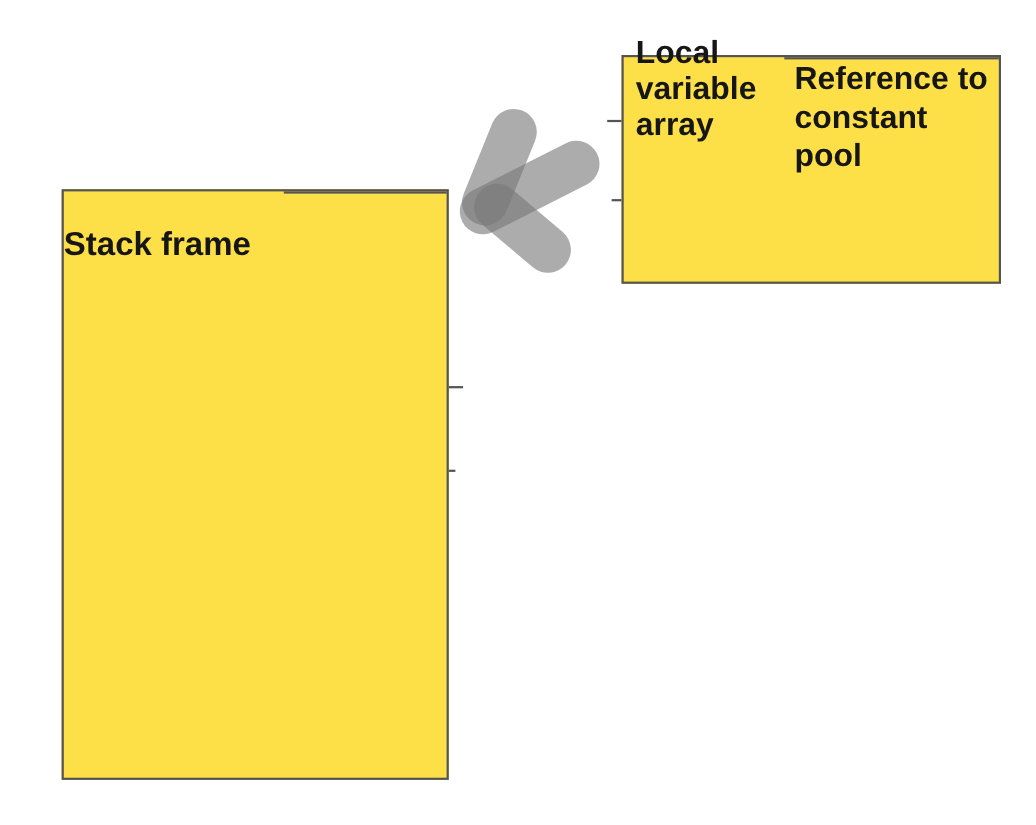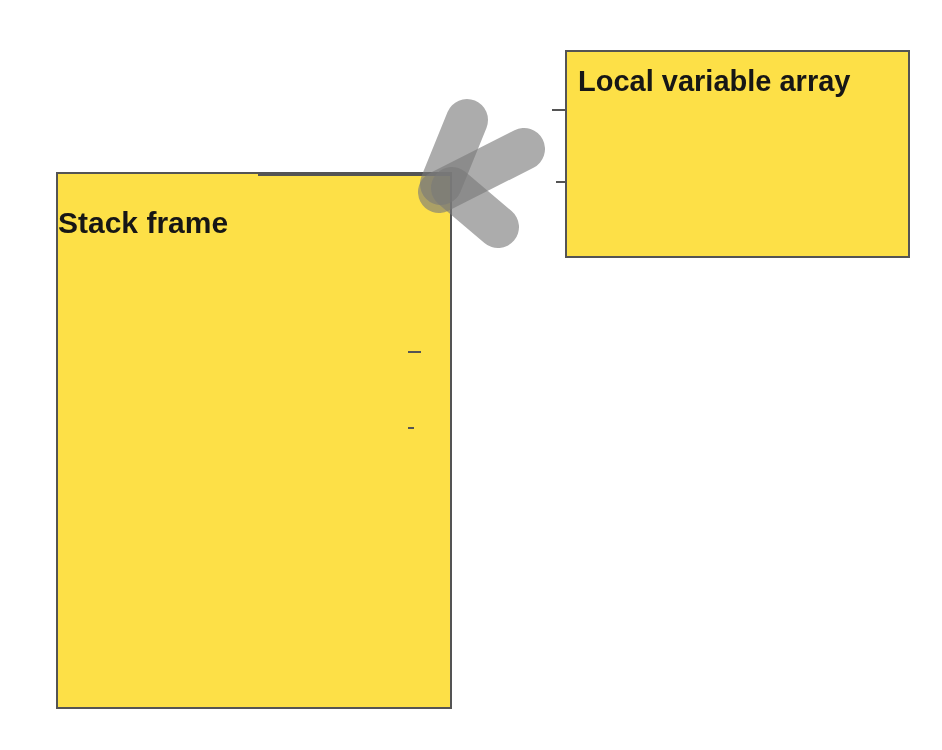--- a/index.html
+++ b/index.html
@@ -21,21 +21,21 @@
     box-sizing: border-box;
     border: 2px solid #545454;
     background: #fde047;
     display: flex;
     flex-direction: row;
   }
   
   .stack-frame-table {
     left: 56px;
     top: 172px;
-    width: 396px;
+    width: 352px;
     height: 537px;
   }
   .sf-header {
     height: 86px;
     display: flex;
     align-items: center;
     justify-content: center;
     padding-top: 12px;
     padding-right: 30px;
     box-sizing: border-box;
@@ -110,20 +110,21 @@
     <div class="sf-header">Stack frame</div>
     <div class="sf-row sf-r1"></div>
     <div class="sf-row sf-r2"></div>
     <div class="sf-row sf-r3"></div>
     <div class="sf-row sf-r4"></div>
     <div class="sf-row sf-r5"></div>
   </div>
 
   <div class="tbl frame-contents-table">
     <div class="fc-row fc-r1">Local variable array</div>
+    <div class="fc-row fc-r3">Reference to constant pool</div>
   </div>
 
   <div class="tick tick-a"></div>
   <div class="tick tick-b"></div>
   <div class="tick tick-c"></div>
   <div class="tick tick-d"></div>
 
   <svg class="arrow-svg" viewBox="405 92 155 165" xmlns="http://www.w3.org/2000/svg">
     <line x1="467" y1="120" x2="441" y2="184" stroke-width="42" stroke-linecap="round" opacity="0.62" stroke="#7a7a7a"></line>
     <line x1="524" y1="149" x2="439" y2="192" stroke-width="42" stroke-linecap="round" opacity="0.62" stroke="#7a7a7a"></line>

